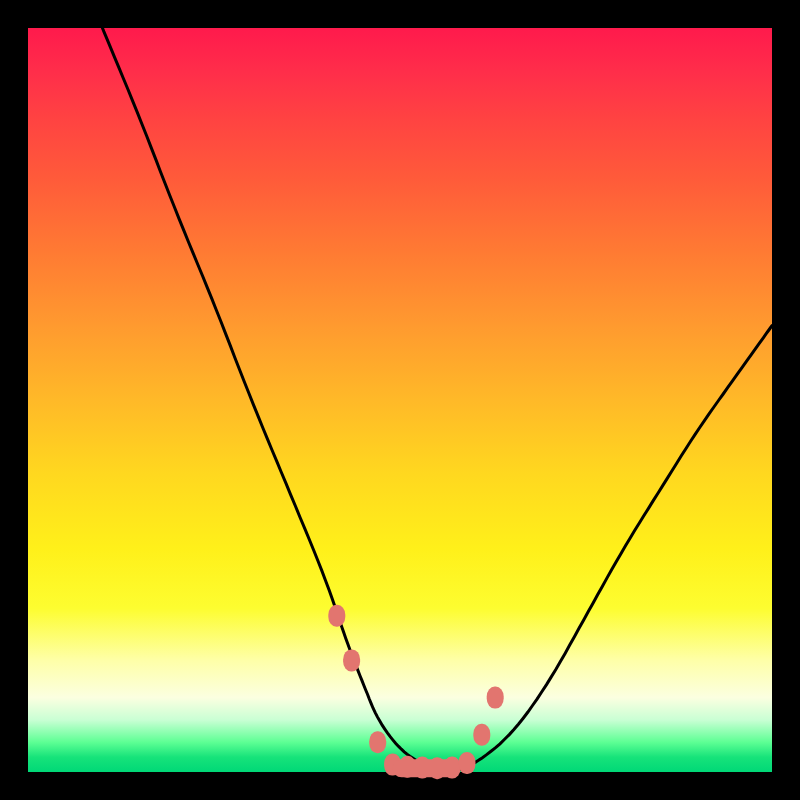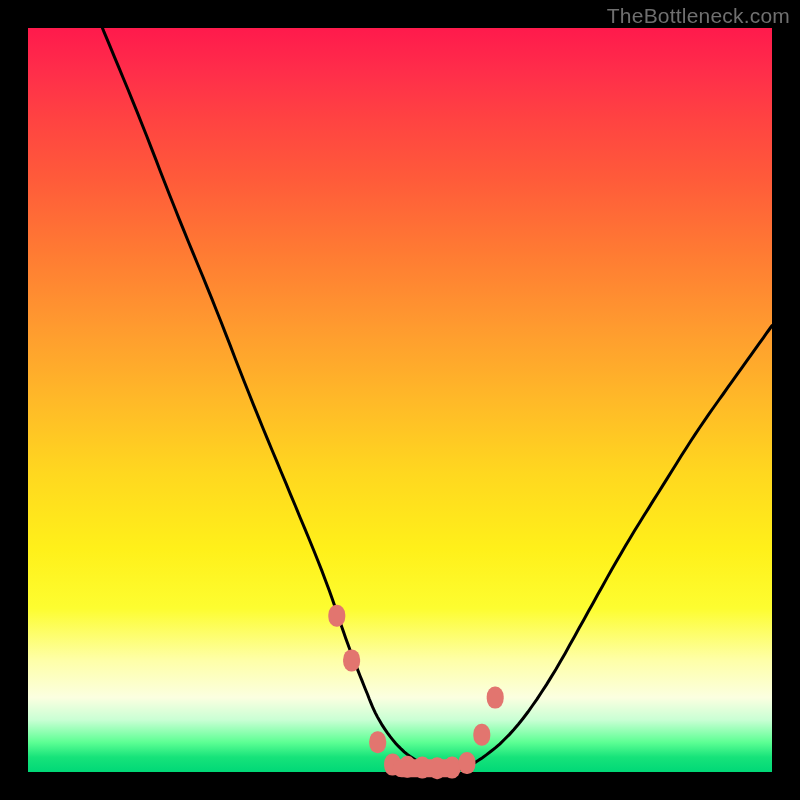--- a/index.html
+++ b/index.html
@@ -77,14 +77,13 @@
           <rect x="385.8" y="728.5" width="17" height="22" rx="8" ry="10" fill="#e2756f"></rect>
           <rect x="400.7" y="729.3" width="17" height="22" rx="8" ry="10" fill="#e2756f"></rect>
           <rect x="415.6" y="728.5" width="17" height="22" rx="8" ry="10" fill="#e2756f"></rect>
           <rect x="430.5" y="724.1" width="17" height="22" rx="8" ry="10" fill="#e2756f"></rect>
           <rect x="445.3" y="695.8" width="17" height="22" rx="8" ry="10" fill="#e2756f"></rect>
           <rect x="458.7" y="658.6" width="17" height="22" rx="8" ry="10" fill="#e2756f"></rect>
           <rect x="364.6" y="731.3" width="67.0" height="18" rx="9" fill="#e2756f"></rect>
         </g>
     </svg>
   </div>
-  <div class="watermark">TheBottleneck.com</div>
 </div>
 
 </body></html>

